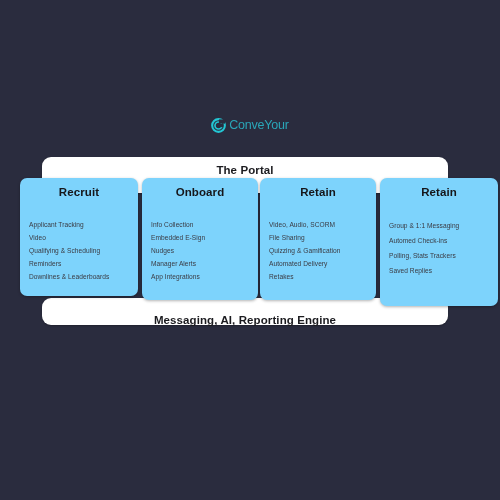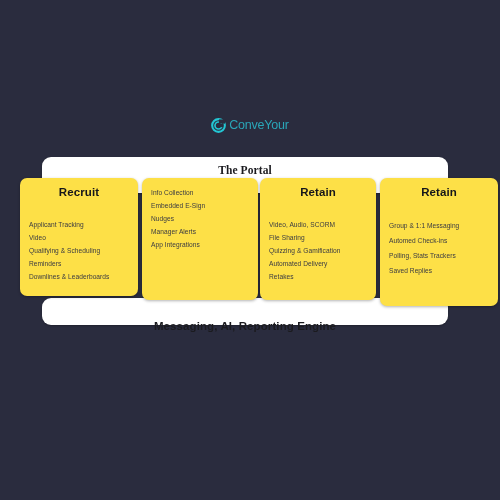--- a/index.html
+++ b/index.html
@@ -66,34 +66,34 @@
     letter-spacing: 0.1px;
     white-space: nowrap;
   }
 
   #header-banner {
     left: 42px;
     top: 157px;
     width: 406px;
     height: 36px;
   }
-  #header-banner .banner-title { margin-top: 7px; font-family: Liberation Serif, serif; }
+  #header-banner .banner-title { margin-top: 7px; }
 
   #footer-banner {
     left: 42px;
     top: 298px;
     width: 406px;
     height: 27px;
   }
-  #footer-banner .banner-title { margin-top: 22px; }
+  #footer-banner .banner-title { margin-top: 16px; }
 
   
   .card {
     position: absolute;
-    background: #fde047;
+    background: #7dd3fc;
     border-radius: 7px;
     box-shadow: 0 1px 3px rgba(0,0,0,0.3);
     padding: 8px 9px 9px 9px;
     top: 178px;
   }
 
   .card-title {
     text-align: center;
     font-size: 11.5px;
     font-weight: 700;
@@ -151,20 +151,21 @@
     <ul class="card-list">
       <li>Applicant Tracking</li>
       <li>Video</li>
       <li>Qualifying &amp; Scheduling</li>
       <li>Reminders</li>
       <li>Downlines &amp; Leaderboards</li>
     </ul>
   </div>
 
   <div class="card" id="card-onboard">
+    <div class="card-title">Onboard</div>
     <ul class="card-list">
       <li>Info Collection</li>
       <li>Embedded E-Sign</li>
       <li>Nudges</li>
       <li>Manager Alerts</li>
       <li>App Integrations</li>
     </ul>
   </div>
 
   <div class="card" id="card-train">

